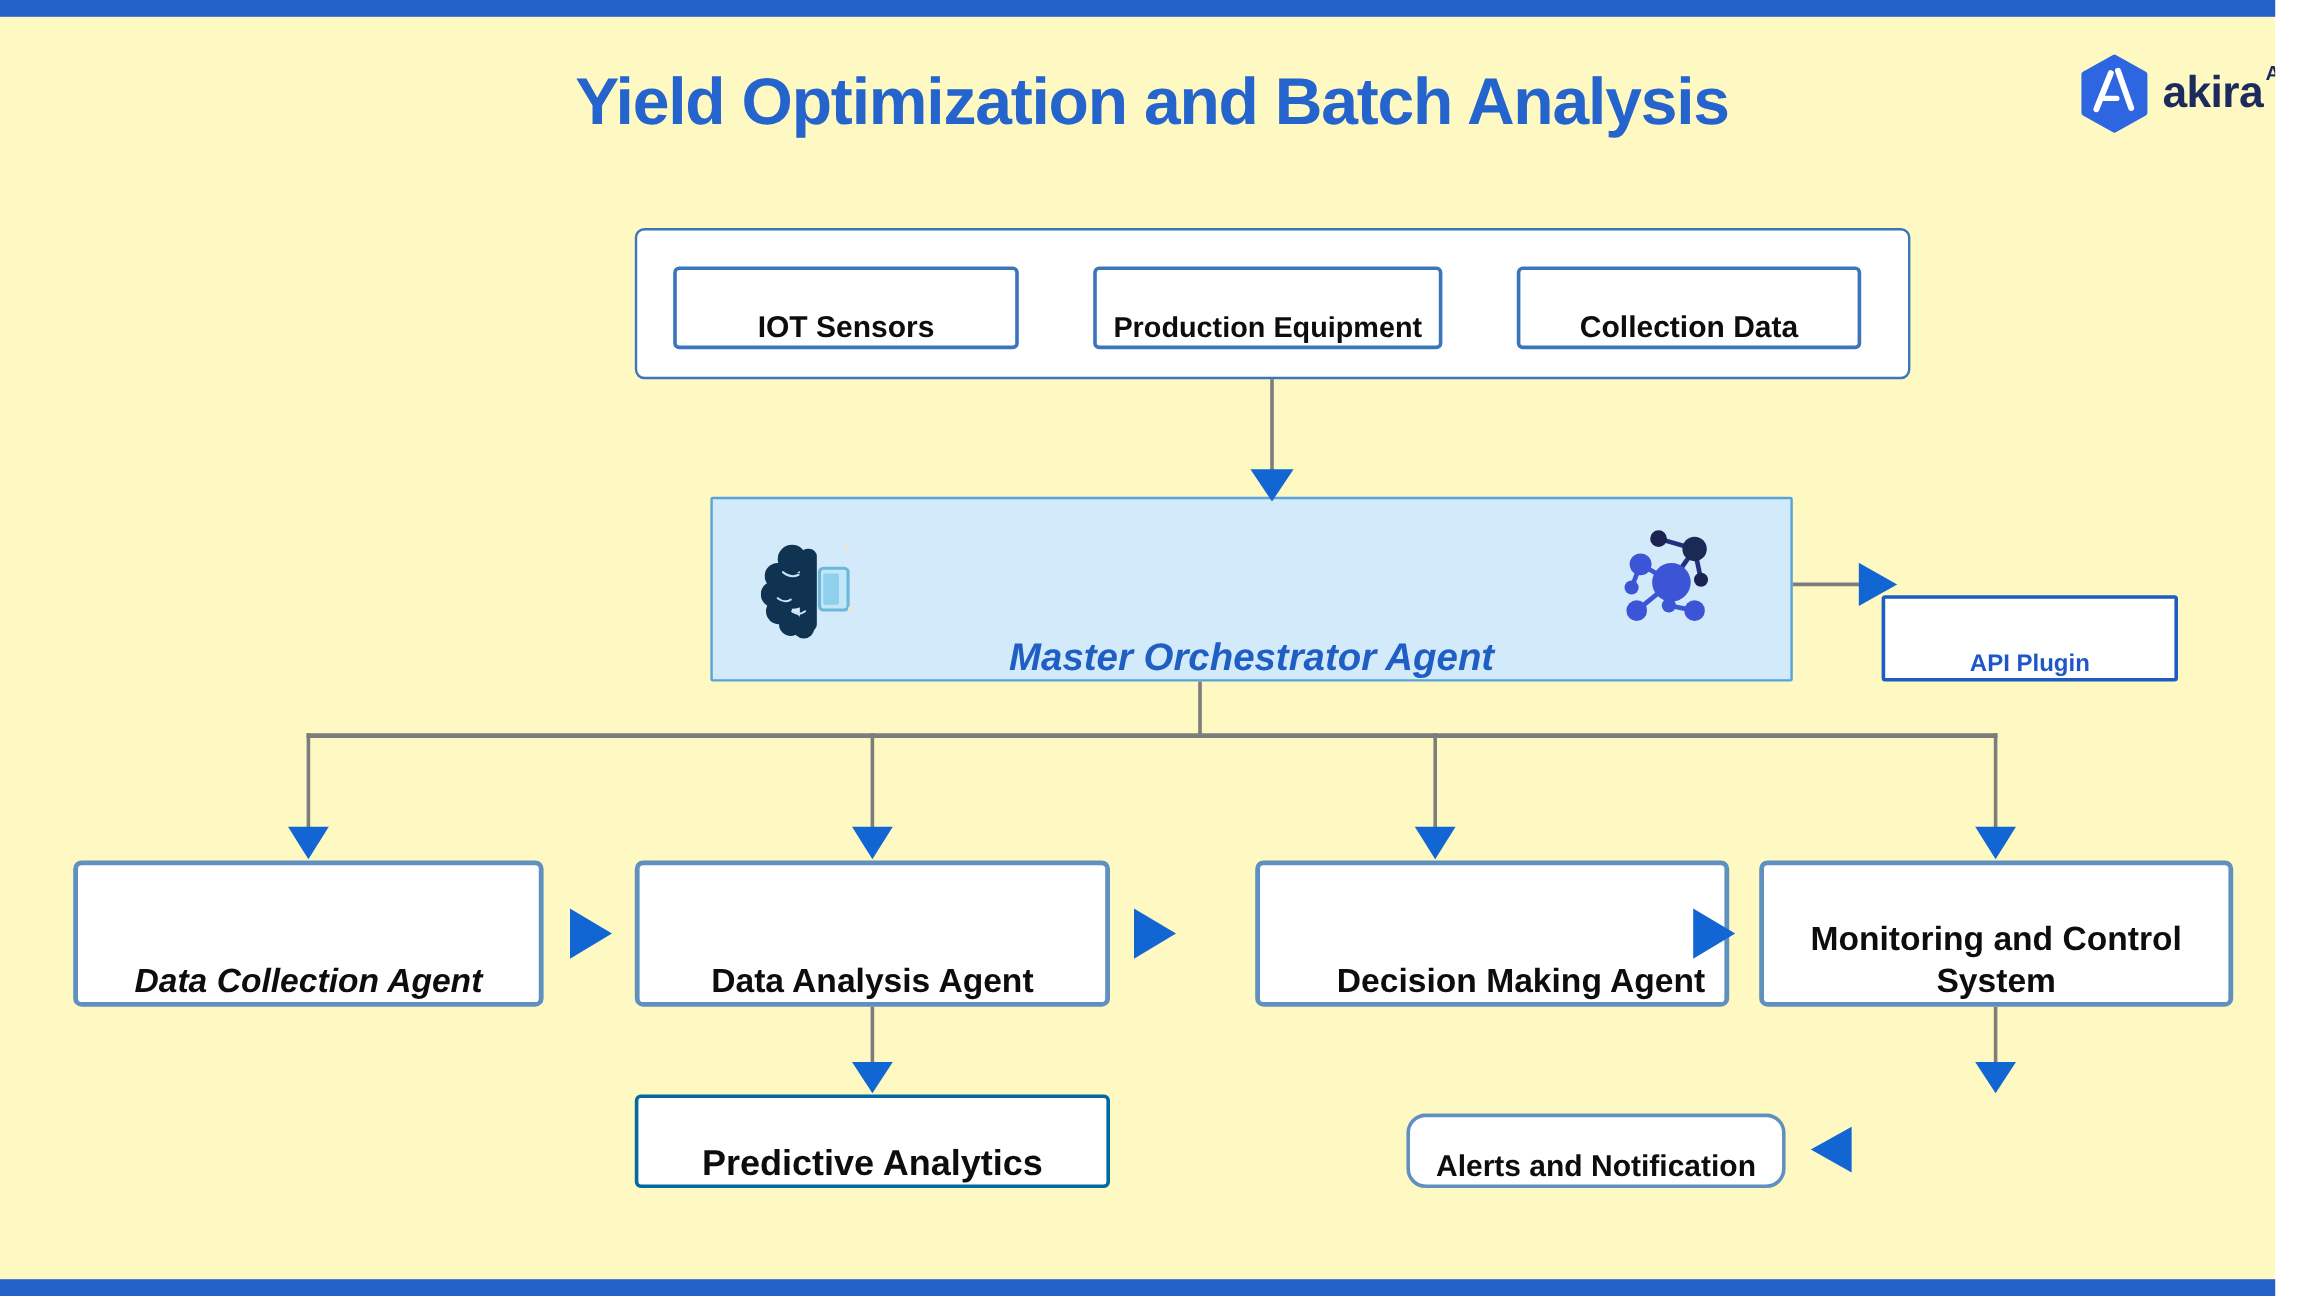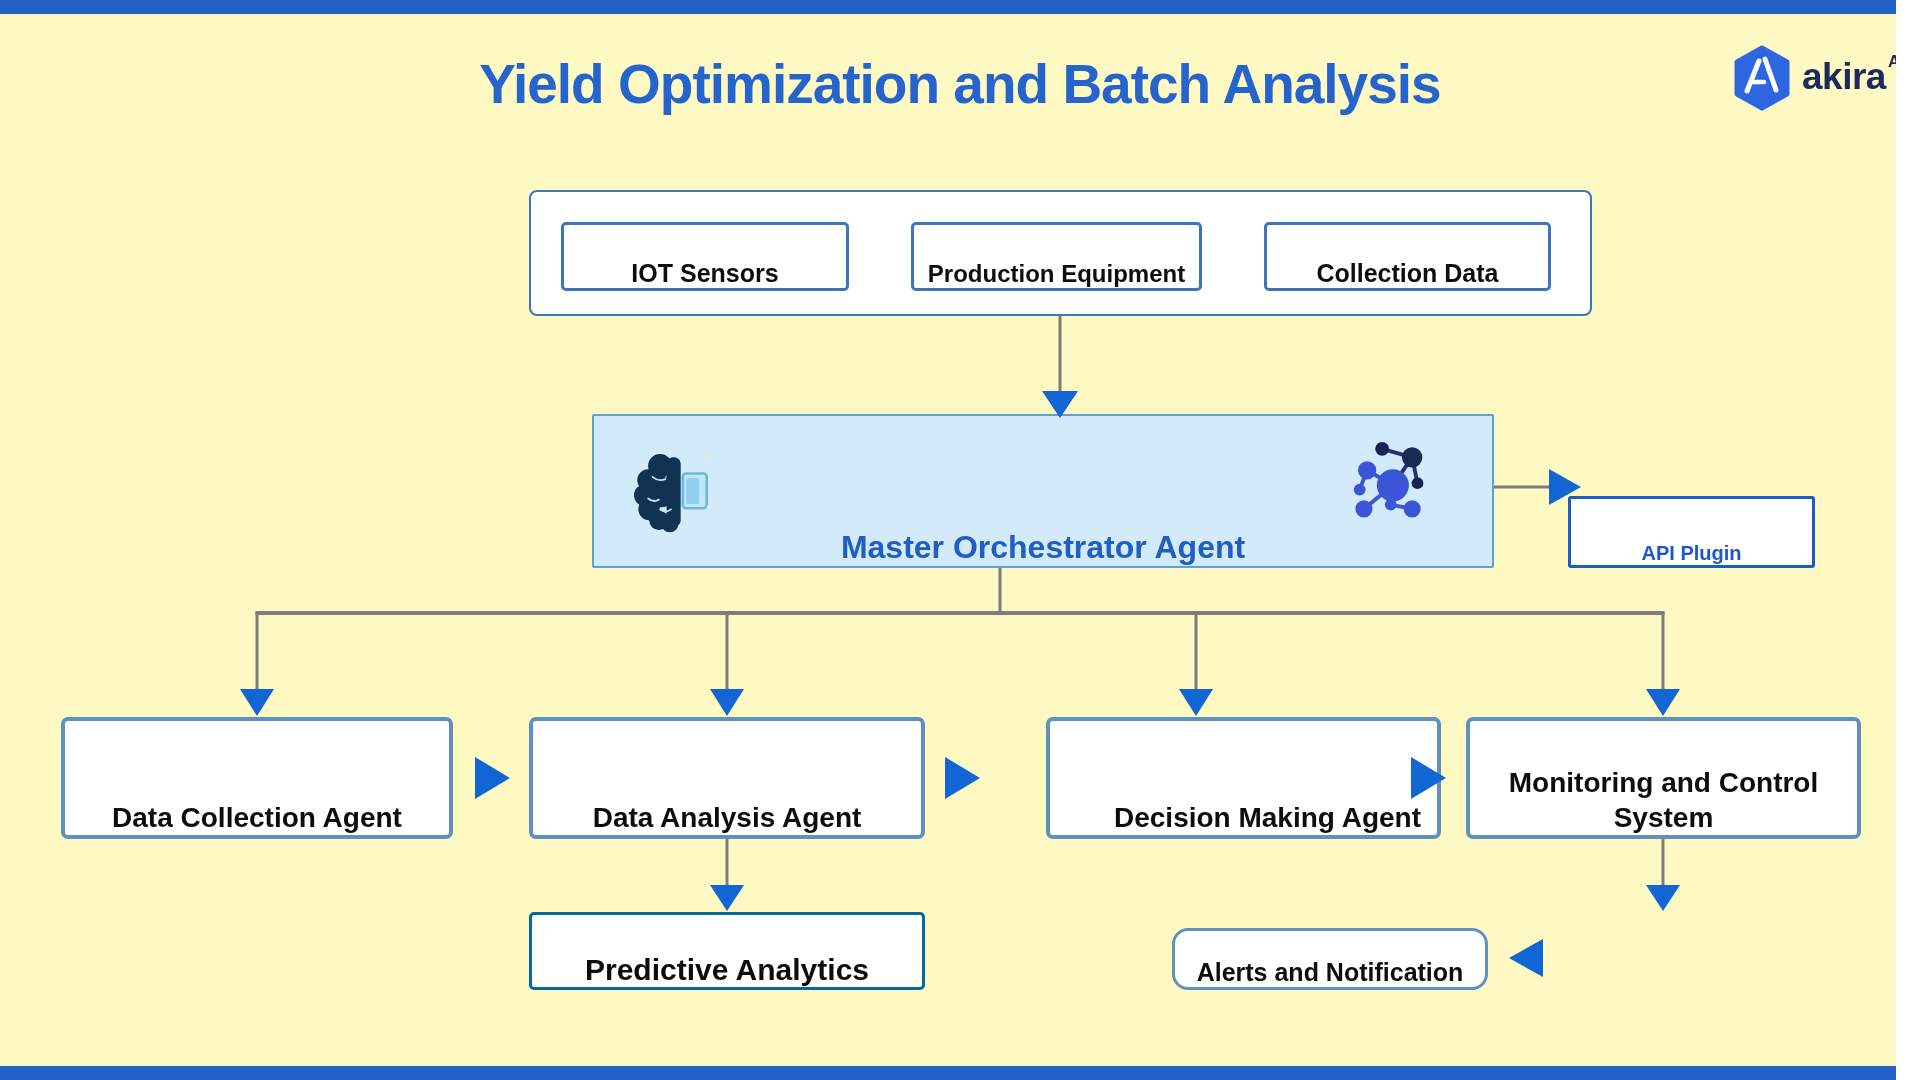--- a/index.html
+++ b/index.html
@@ -32,30 +32,30 @@
   }
   .src-container { left: 529px; top: 190px; width: 1063px; height: 126px;
     border: 2px solid #3b76bb; border-radius: 8px; }
   .src-box { top: 222px; height: 69px; border: 3px solid #3b76bb; border-radius: 5px; font-size: 25px; }
   .src-0 { left: 561px; width: 288px; }
   .src-1 { left: 911px; width: 291px; font-size: 24px; }
   .src-2 { left: 1264px; width: 287px; }
 
   .master { left: 592px; top: 414px; width: 902px; height: 154px;
     background: #d3eafa; border: 2px solid #58a3da; border-radius: 2px;
-    color: #1f5ec2; font-size: 32px; }
+    color: #1f5ec2; font-size: 32px; font-style: italic; }
   .master-icon { position: absolute; }
   .brain-icon { left: 40px; top: 28px; }
   .network-icon { left: 756px; top: 20px; }
 
   .api-box { left: 1568px; top: 448px; width: 247px; height: 72px;
     border: 3px solid #1d5cc0; border-radius: 3px; color: #2057c8; font-size: 20px; margin-top: 48px; }
 
   .agent { top: 717px; height: 122px; border: 4px solid #6090c0; border-radius: 7px; font-size: 28px; line-height: 1.25; }
-  .agent-0 { left: 61px;  width: 392px; }
+  .agent-0 { left: 61px;  width: 392px; font-style: italic; }
   .agent-1 { left: 529px; width: 396px; }
   .agent-2 { left: 1046px; width: 395px; padding-left: 48px; }
   .agent-3 { left: 1466px; width: 395px; padding: 0 38px; }
 
   .predictive { left: 529px; top: 912px; width: 396px; height: 78px;
     border: 3px solid #0369a1; border-radius: 5px; font-size: 30px; }
   .alerts { left: 1172px; top: 928px; width: 316px; height: 62px;
     border: 3px solid #6090c0; border-radius: 16px; font-size: 25px; }
   .realtime { left: 1553px; top: 928px; width: 278px; height: 62px;
     border: 3px solid #6090c0; border-radius: 4px; font-size: 22px; }

